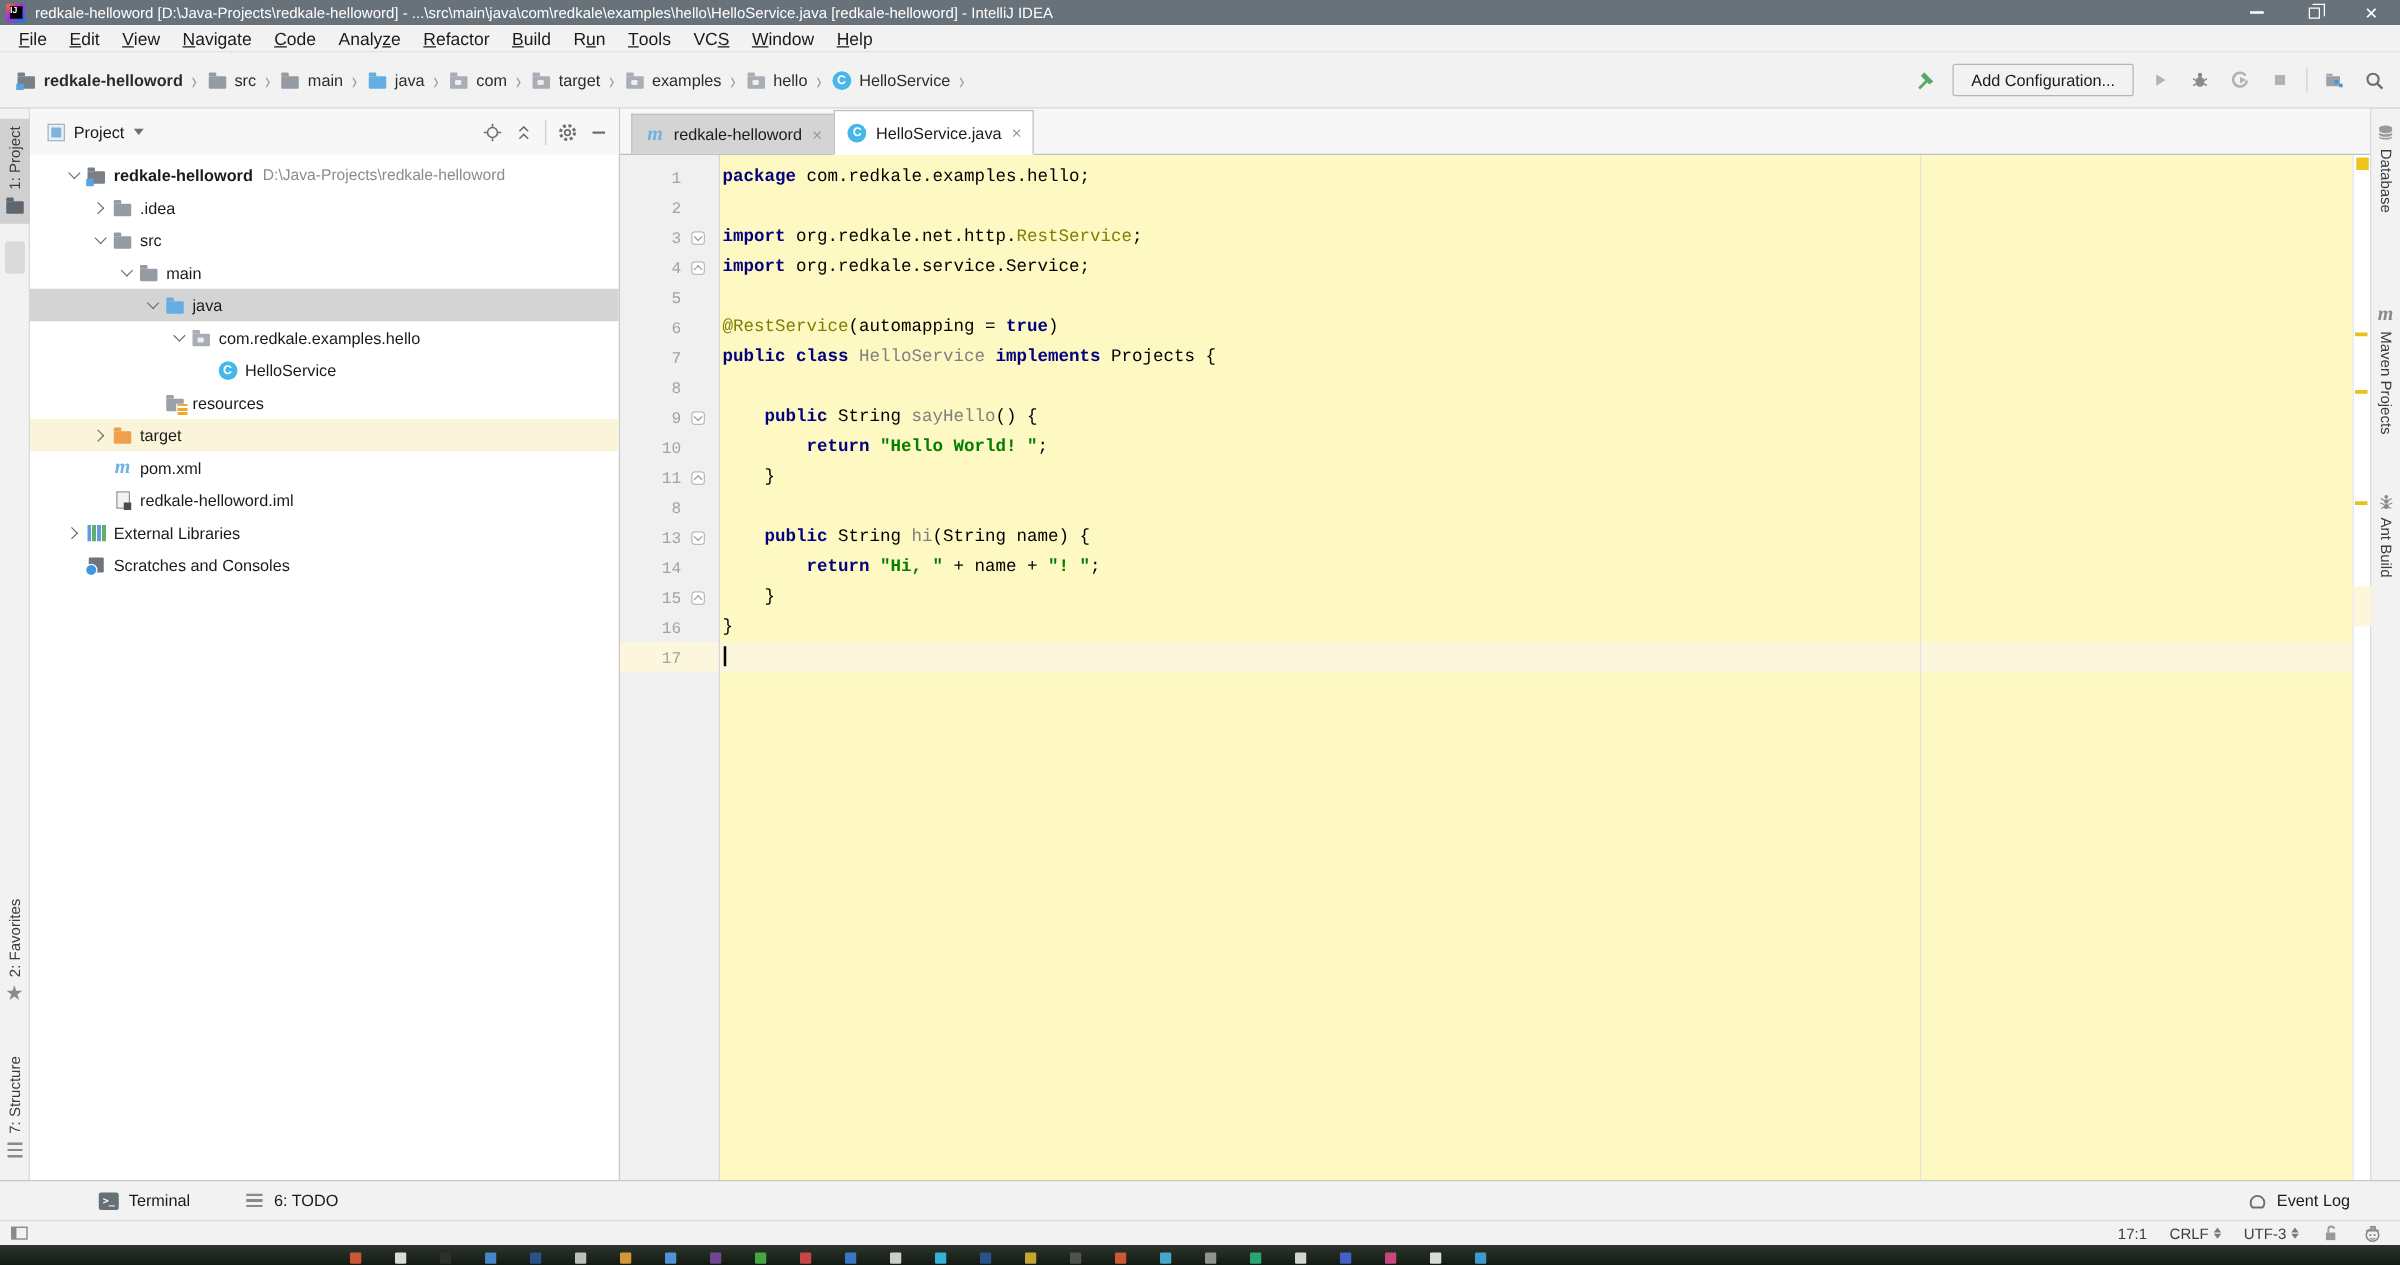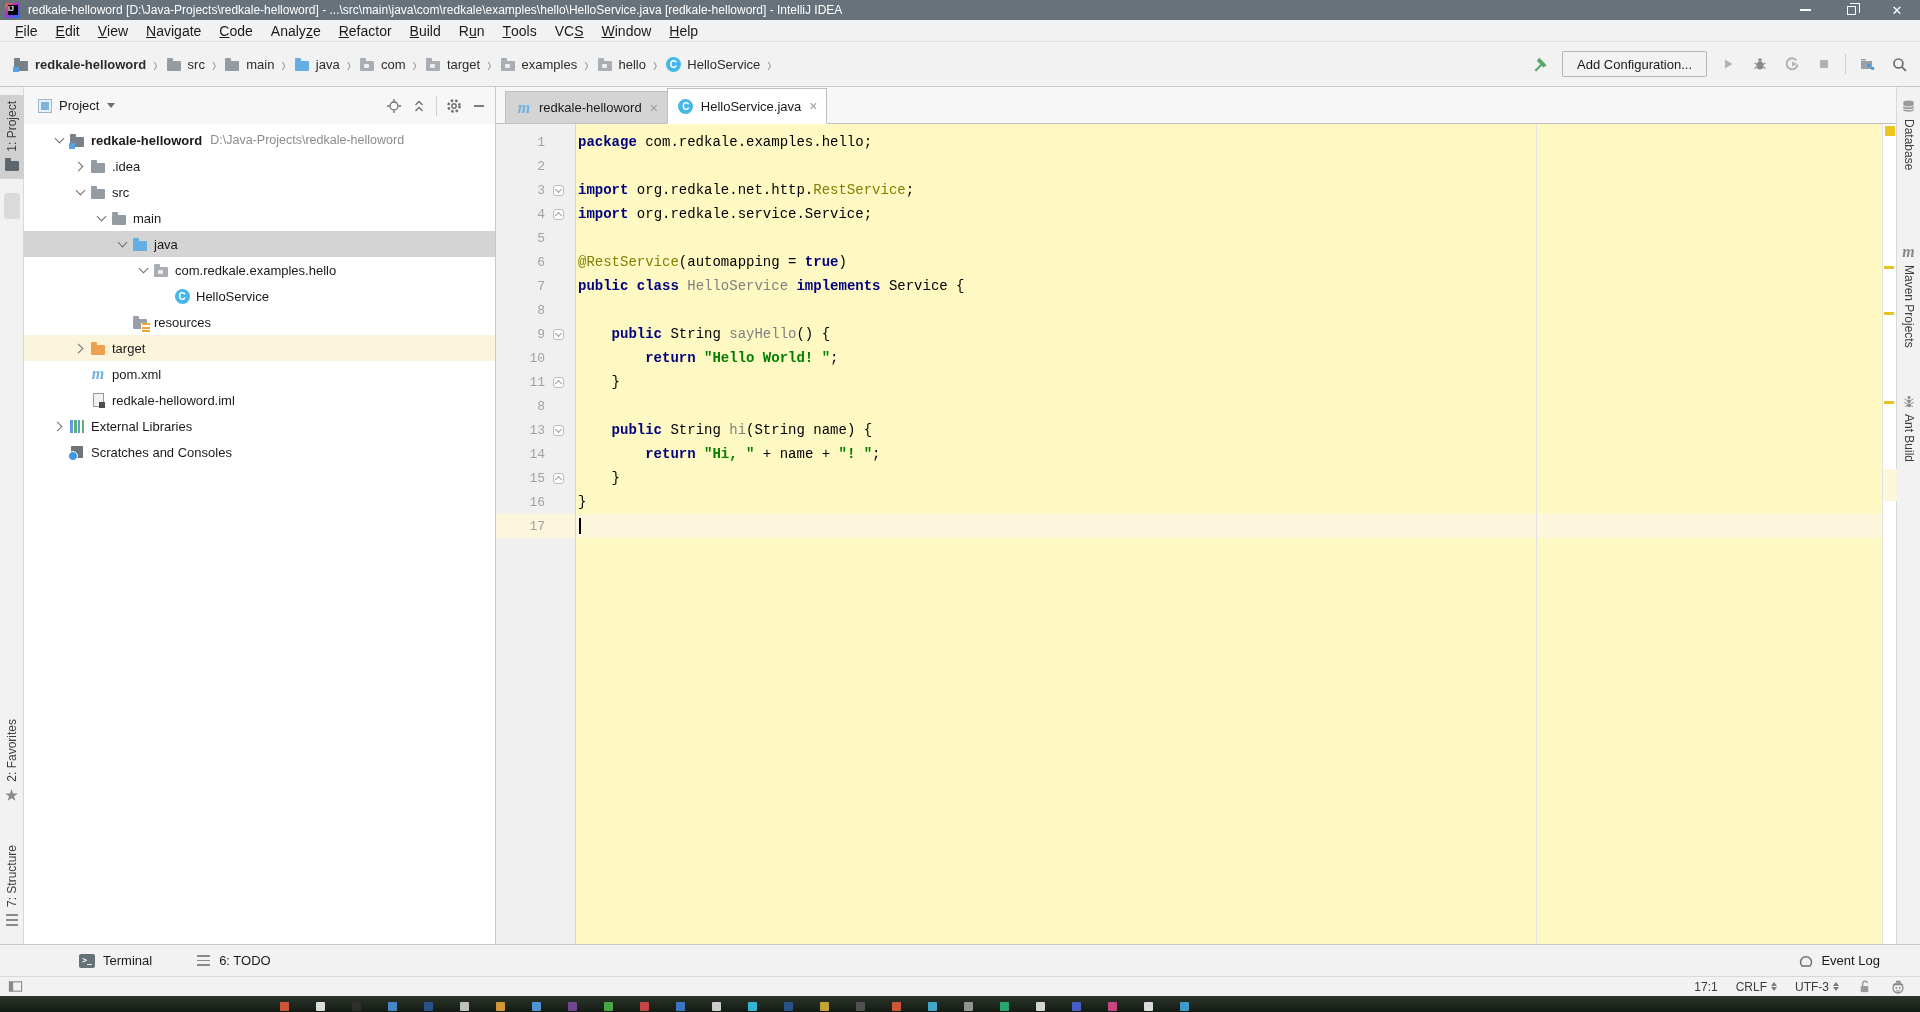--- a/index.html
+++ b/index.html
@@ -599,21 +599,21 @@
             </div>
           </div>
         <div class="code-area">
           <div class="margin-guide"></div>
         <div class="c-row"><span class="tk-kw">package</span><span class="tk-pl"> com.redkale.examples.hello;</span></div>
             <div class="c-row"></div>
             <div class="c-row"><span class="tk-kw">import</span><span class="tk-pl"> org.redkale.net.http.</span><span class="tk-ann">RestService</span><span class="tk-pl">;</span></div>
             <div class="c-row"><span class="tk-kw">import</span><span class="tk-pl"> org.redkale.service.Service;</span></div>
             <div class="c-row"></div>
             <div class="c-row"><span class="tk-ann">@RestService</span><span class="tk-pl">(automapping = </span><span class="tk-kw">true</span><span class="tk-pl">)</span></div>
-            <div class="c-row"><span class="tk-kw">public class</span><span class="tk-pl"> </span><span class="tk-gr">HelloService</span><span class="tk-pl"> </span><span class="tk-kw">implements</span><span class="tk-pl"> Service {</span></div>
+            <div class="c-row"><span class="tk-kw">public class</span><span class="tk-pl"> </span><span class="tk-gr">HelloService</span><span class="tk-pl"> </span><span class="tk-kw">implements</span><span class="tk-pl"> Projects {</span></div>
             <div class="c-row"></div>
             <div class="c-row"><span class="tk-pl">    </span><span class="tk-kw">public</span><span class="tk-pl"> String </span><span class="tk-gr">sayHello</span><span class="tk-pl">() {</span></div>
             <div class="c-row"><span class="tk-pl">        </span><span class="tk-kw">return</span><span class="tk-pl"> </span><span class="tk-str">"Hello World! "</span><span class="tk-pl">;</span></div>
             <div class="c-row"><span class="tk-pl">    }</span></div>
             <div class="c-row"></div>
             <div class="c-row"><span class="tk-pl">    </span><span class="tk-kw">public</span><span class="tk-pl"> String </span><span class="tk-gr">hi</span><span class="tk-pl">(String name) {</span></div>
             <div class="c-row"><span class="tk-pl">        </span><span class="tk-kw">return</span><span class="tk-pl"> </span><span class="tk-str">"Hi, "</span><span class="tk-pl"> + name + </span><span class="tk-str">"! "</span><span class="tk-pl">;</span></div>
             <div class="c-row"><span class="tk-pl">    }</span></div>
             <div class="c-row"><span class="tk-pl">}</span></div>
             <div class="c-row cur"><span class="caret"></span></div>

